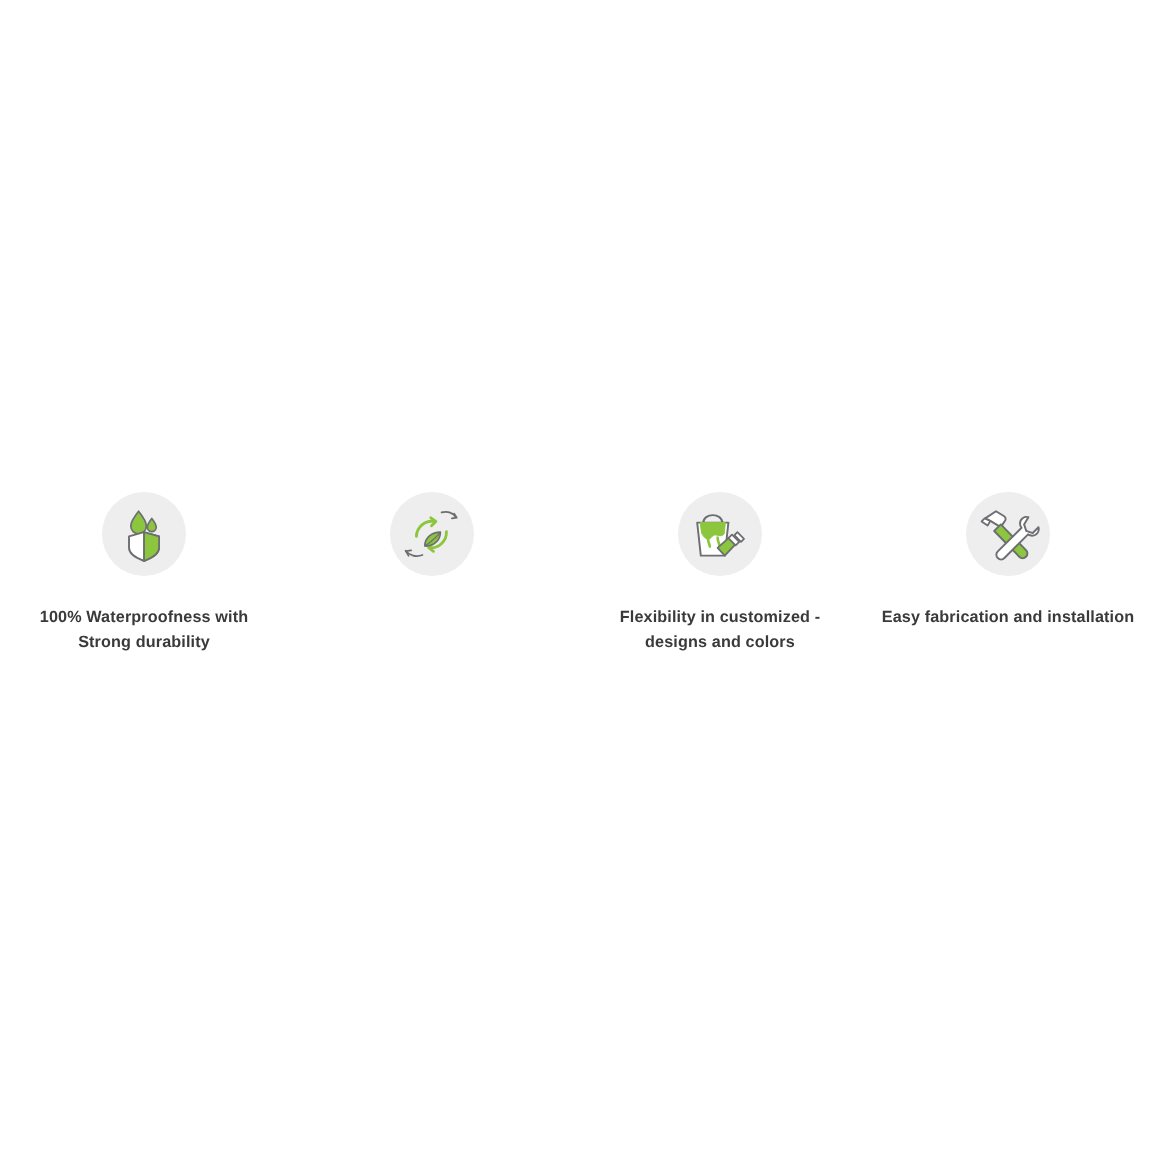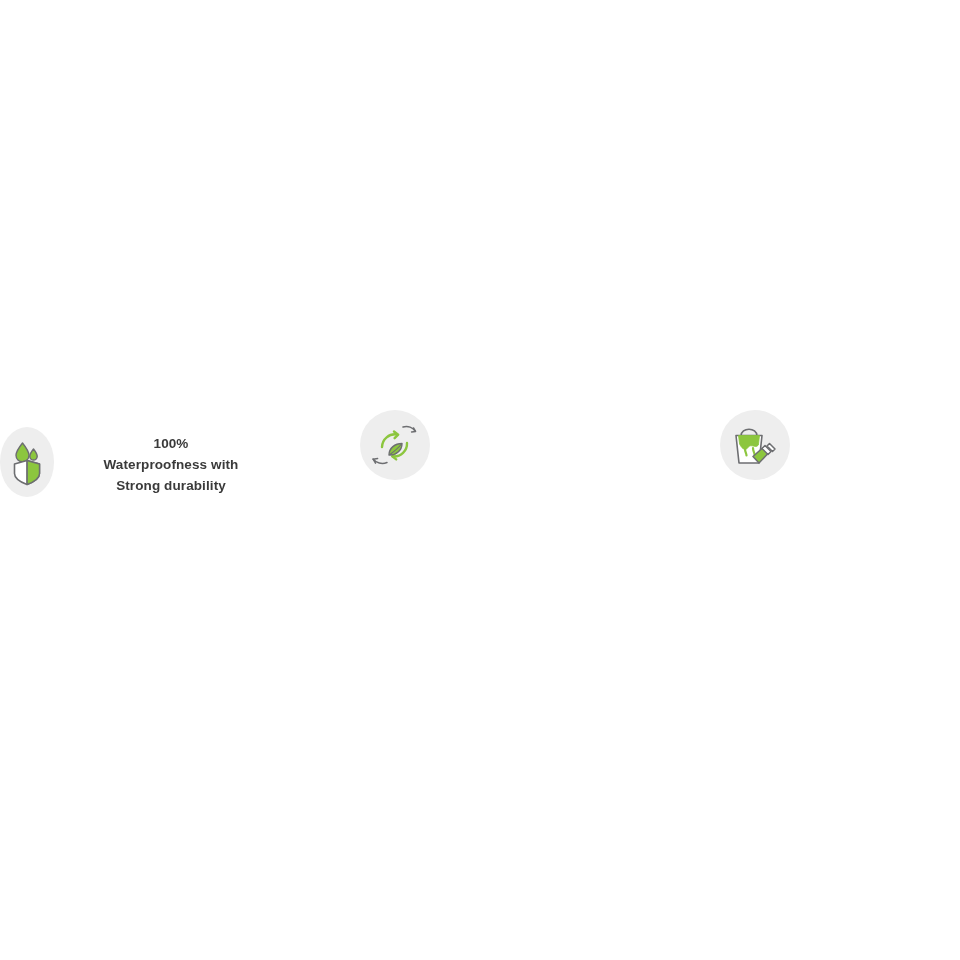--- a/index.html
+++ b/index.html
@@ -28,23 +28,22 @@
     width: 960px;
     display: flex;
     flex-direction: row;
     align-items: flex-start;
     justify-content: space-between;
   }
 
   .feature {
     width: 240px;
     display: flex;
-    flex-direction: row;
-    align-items: flex-end;
-    gap: 48px;
+    flex-direction: column;
+    align-items: center;
   }
 
   .icon-circle {
     width: 70px;
     height: 70px;
     border-radius: 50%;
     background: #eeeeee;
     display: flex;
     align-items: center;
     justify-content: center;
@@ -130,17 +129,33 @@
           <path d="M18 31 C18 34 19.5 35.5 19.5 37.5" fill="none" stroke="#8CC63E" stroke-width="2.2" stroke-linecap="round"></path>
           <path d="M26 30 C26 33.5 27.5 34.5 27.5 36.5" fill="none" stroke="#8CC63E" stroke-width="2.2" stroke-linecap="round"></path>
 
           <path d="M26 38.5 L35.5 30 L41 35.5 L32 45 Z" fill="#8CC63E" stroke="#6D6E71" stroke-width="1.5" stroke-linejoin="round"></path>
 
           <path d="M38 27.5 L44 33.5 L41 36.5 L35 30.5 Z" fill="#ffffff" stroke="#6D6E71" stroke-width="1.5" stroke-linejoin="round"></path>
 
           <path d="M42.5 25.5 L48 31 L45.5 33.5 L40 28 Z" fill="#ffffff" stroke="#6D6E71" stroke-width="1.5" stroke-linejoin="round"></path>
         </svg>
       </div>
+      <div class="feature-caption">Flexibility in customized -
+designs and colors</div>
     </div>
 
+    <div class="feature wide">
+      <div class="icon-circle">
+        <svg width="58" height="54" viewBox="0 0 58 54">
+
+          <path d="M10 14 L19 8 L25.5 12 C27 13 27.5 14.5 26.5 16 L24.5 19 C23.5 20.5 21.8 20.8 20.5 19.8 L14 15.8 Z" fill="#ffffff" stroke="#6D6E71" stroke-width="1.6" stroke-linejoin="round"></path>
+          <path d="M9.5 14 L7 16.5 L12 20 L14.2 16.2 Z" fill="#ffffff" stroke="#6D6E71" stroke-width="1.5" stroke-linejoin="round"></path>
+
+          <path d="M23 19 L44 40.5 C45.6 42.1 45.6 44.5 44 46 C42.4 47.6 40 47.6 38.4 46 L17.5 24.5 Z" fill="#8CC63E" stroke="#6D6E71" stroke-width="1.6" stroke-linejoin="round"></path>
+
+          <path d="M46 13 C42.5 12 39 14.5 39 18.2 C39 19.6 39.5 20.8 40.3 21.8 L20.5 41.5 C18.9 43.1 18.9 45.4 20.5 47 C22.1 48.6 24.4 48.6 26 47 L45.7 27.3 C46.7 28 47.9 28.4 49.2 28.4 C52.9 28.4 55.4 24.9 54.4 21.4 L49.6 26.2 L44.2 24.4 L42.4 19 Z" fill="#ffffff" stroke="#6D6E71" stroke-width="1.6" stroke-linejoin="round"></path>
+        </svg>
+      </div>
+      <div class="feature-caption">Easy fabrication and installation</div>
+    </div>
 
   </div>
 </div>
 
 </body></html>

